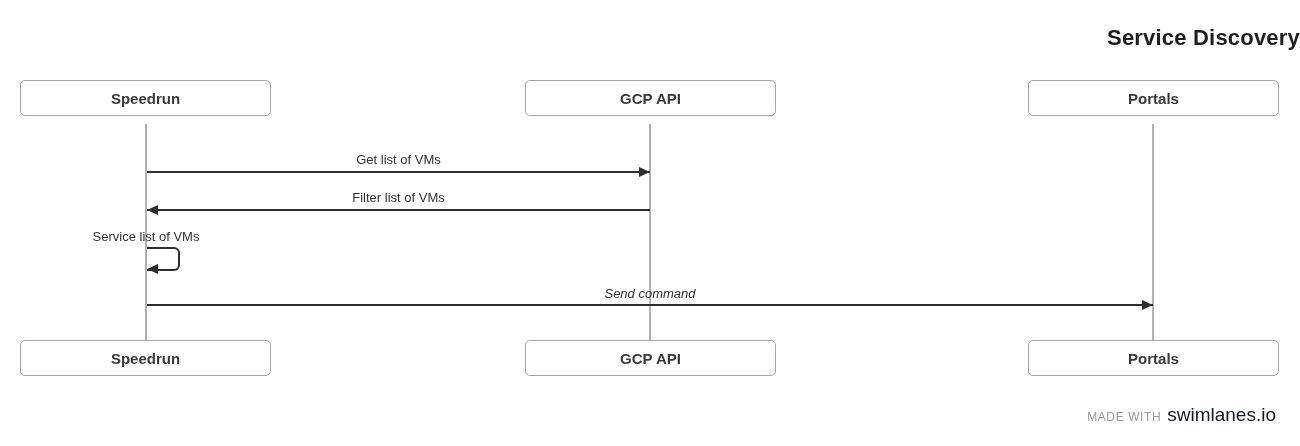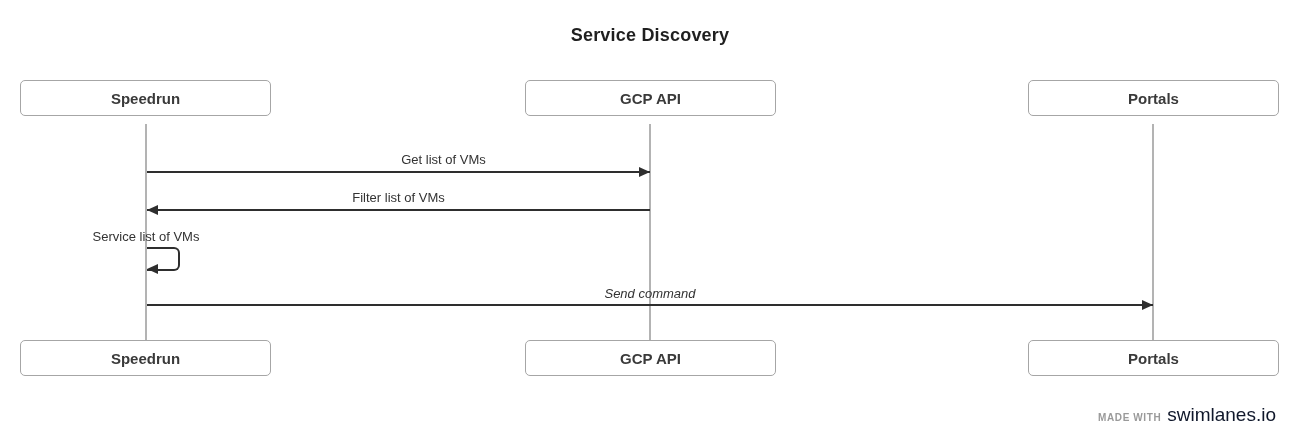--- a/index.html
+++ b/index.html
@@ -3,21 +3,21 @@
 <meta charset="utf-8">
 <style>
   * { box-sizing: border-box; margin: 0; padding: 0; }
   html, body { width: 1300px; height: 446px; background: #ffffff; }
   body { font-family: "Liberation Sans", "DejaVu Sans", sans-serif; position: relative; overflow: hidden; }
 
   .diagram { position: absolute; left: 0; top: 0; width: 1300px; height: 446px; }
 
   .title {
     position: absolute; left: 0; top: 25px; width: 1300px;
-    text-align: center; font-size: 18px; font-weight: 700; color: #1f1f1f;
+    text-align: right; font-size: 22px; font-weight: 700; color: #1f1f1f;
     letter-spacing: 0.2px;
   }
 
   .actor-box {
     position: absolute; height: 36px; width: 251px;
     background: #ffffff; border: 1.5px solid #a6a6a6; border-radius: 5px;
     display: flex; align-items: center; justify-content: center;
     font-size: 15px; font-weight: 700; color: #3a3a3a; z-index: 2;
   }
 
@@ -55,21 +55,21 @@
     position: absolute; left: 147px; top: 264px; width: 0; height: 0;
     border-top: 5px solid transparent; border-bottom: 5px solid transparent;
     border-right: 11px solid #2e2e2e; z-index: 2;
   }
 
   .footer {
     position: absolute; right: 24px; top: 404px;
     display: flex; align-items: baseline; gap: 6px; z-index: 2;
   }
   .footer .made-with {
-    font-size: 10px; color: #9a9a9a; letter-spacing: 0.6px; font-weight: 700;
+    font-size: 12px; color: #9a9a9a; letter-spacing: 0.6px; font-weight: 400;
   }
   .footer .brand {
     font-size: 19px; color: #0f172a; font-weight: 500; text-decoration: none;
     cursor: pointer;
     text-align: right;
   }
 </style>
 </head>
 <body>
 
@@ -85,21 +85,21 @@
     <span>Speedrun</span>
   </div>
   <div class="actor-box" style="left:525px; top:80px;">
     <span>GCP API</span>
   </div>
   <div class="actor-box" style="left:1028px; top:80px;">
     <span>Portals</span>
   </div>
 
   <div>
-    <div class="msg-label" style="left:147px; top:152px; width:503px;margin-left:45px;">Get list of VMs</div>
+    <div class="msg-label" style="left:147px; top:152px; width:503px;">Get list of VMs</div>
     <div class="msg-line" style="left:147px; top:171px; width:503px;">
       <span class="arrowhead-right"></span>
     </div>
   </div>
 
   <div>
     <div class="msg-label" style="left:147px; top:190px; width:503px;">Filter list of VMs</div>
     <div class="msg-line" style="left:147px; top:209px; width:503px;">
       <span class="arrowhead-left"></span>
     </div>

